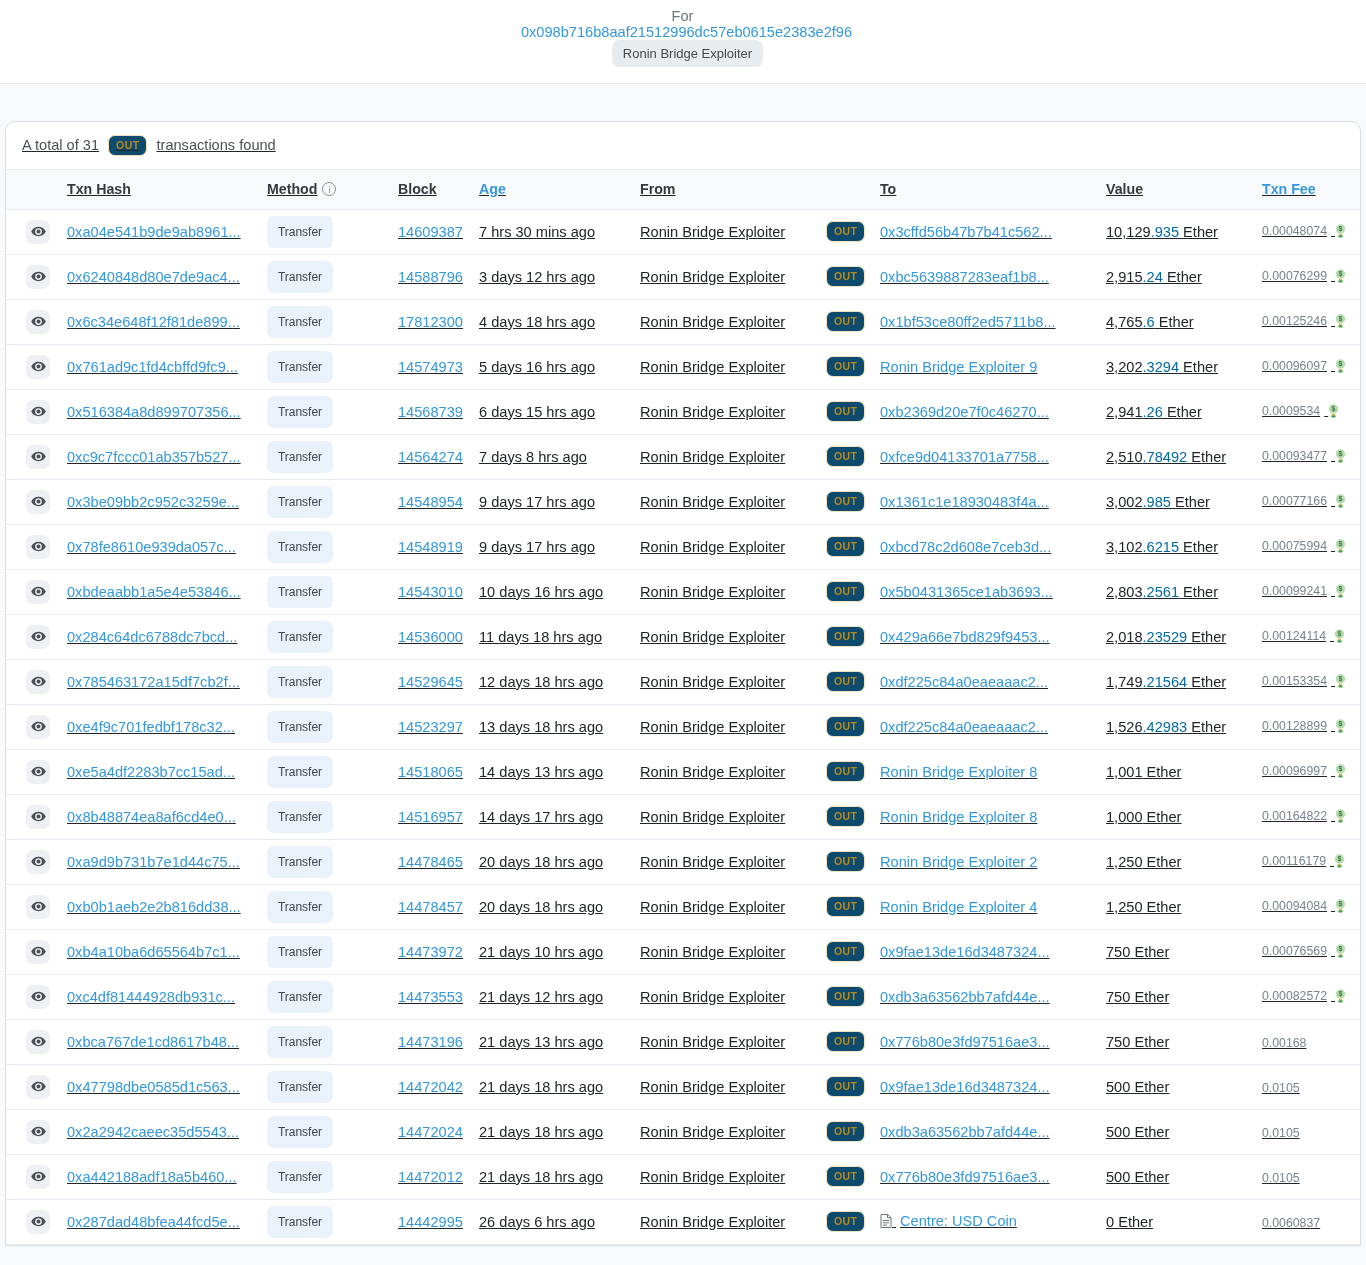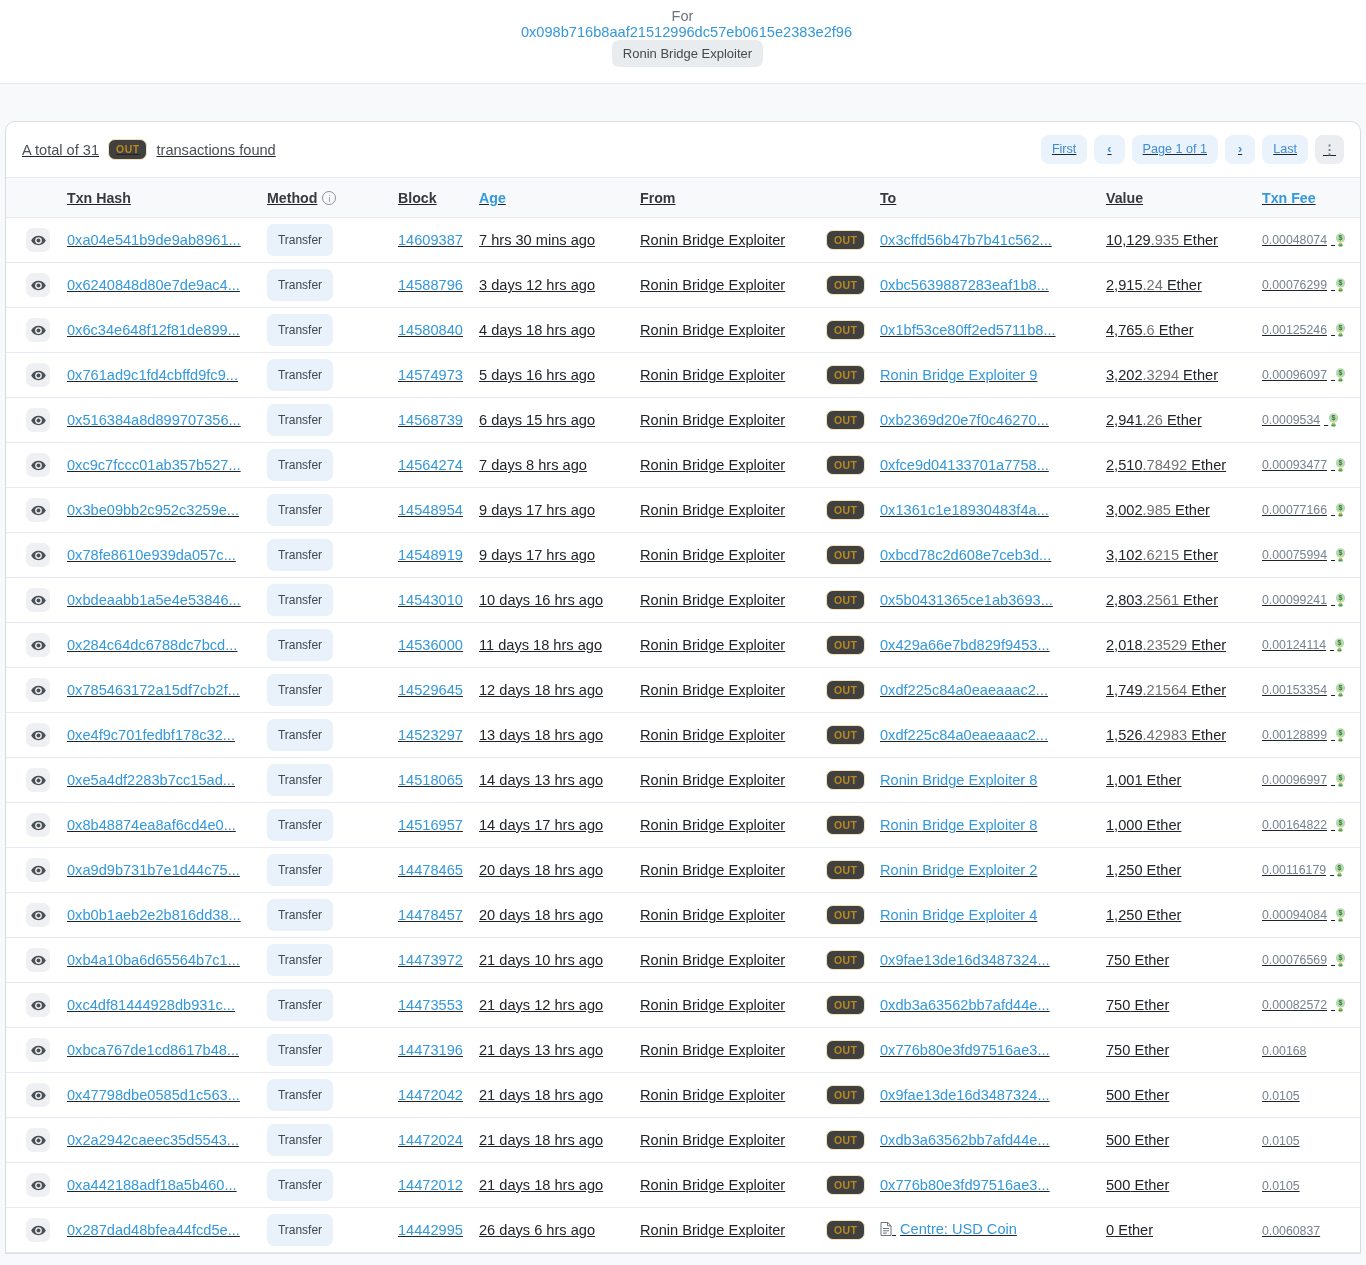--- a/index.html
+++ b/index.html
@@ -35,21 +35,21 @@
     overflow:hidden;
     text-decoration:underline;
   }
   .summary-bar {
     display:flex; justify-content:space-between; align-items:center;
     padding:13px 16px 13px 16px;
   }
   .summary-left { display:flex; align-items:center; gap:9px; font-size:14.6px; color:#4a5056; }
   .out-badge {
     display:inline-block;
-    background:#404040; border:1px solid #f3e2b8; color:#b88a1f;
+    background:#0c4a6e; border:1px solid #f3e2b8; color:#b88a1f;
     font-size:10.5px; font-weight:700; letter-spacing:.4px;
     padding:4px 7px; border-radius:7px; line-height:1;text-align:center;
   }
   .pagination { display:flex; align-items:center; gap:7px; }
   .page-btn, .page-info {
     background:#eaf2fb; color:#3d8cd6; border:none;
     font-size:12.6px; line-height:1;
     padding:8px 11px; border-radius:8px;
     font-family:inherit; cursor:pointer;
   }
@@ -85,21 +85,21 @@
     cursor:pointer;
   }
   .link { color:#3498db; text-decoration:none; cursor:pointer; }
   .method-pill {
     display:inline-block; width:66px; text-align:center;
     background:#e9f1fb; color:#3f4650;
     font-size:12px; padding:9px 0; border-radius:7px; cursor:pointer;
   }
   .age-text, .from-text { color:#212529; }
   .doc-icon { margin-right:4px; vertical-align:-2px; }
-  .v-frac { color:#737373; }
+  .v-frac { color:#0369a1; }
   .fee-text { color:#77838f; font-size:12.3px; }
   .gas-icon { margin-left:4px; vertical-align:-3px; }
   .info-icon {
     display:inline-block; width:14px; height:14px; line-height:13px;
     border:1px solid #8a939b; border-radius:50%;
     color:#8a939b; font-size:9.5px; font-weight:400;
     text-align:center; margin-left:5px; vertical-align:1px;
   }
 </style>
 </head>
@@ -112,28 +112,20 @@
     <span class="address-tag">Ronin Bridge Exploiter</span>
   </div>
 </div>
 
 <div class="card">
   <div class="summary-bar">
     <div class="summary-left">
       <span>A total of 31</span>
       <span class="out-badge">OUT</span>
       <span>transactions found</span>
-    </div>
-    <div class="pagination">
-      <button class="page-btn">First</button>
-      <button class="page-btn arrow">‹</button>
-      <span class="page-info">Page 1 of 1</span>
-      <button class="page-btn arrow">›</button>
-      <button class="page-btn">Last</button>
-      <button class="menu-btn">⋮</button>
     </div>
   </div>
 
   <table>
     <colgroup>
       <col class="c-eye">
         <col class="c-hash">
         <col class="c-method">
         <col class="c-block">
         <col class="c-age">
@@ -228,21 +220,21 @@
     <td class="c-eye">
       <button class="eye-btn">
         <svg width="15" height="11" viewBox="0 0 16 11">
           <path d="M8 .5C4.6.5 1.7 2.4.2 5.5 1.7 8.6 4.6 10.5 8 10.5s6.3-1.9 7.8-5C14.3 2.4 11.4.5 8 .5zm0 8.6a3.6 3.6 0 1 1 0-7.2 3.6 3.6 0 0 1 0 7.2z" fill="#4a5056"></path>
           <circle cx="8" cy="5.5" r="2.1" fill="#4a5056"></circle>
         </svg>
       </button>
     </td>
     <td><a href="#" class="link">0x6c34e648f12f81de899...</a></td>
     <td><span class="method-pill">Transfer</span></td>
-    <td><a href="#" class="link">14580840</a></td>
+    <td><a href="#" class="link">17812300</a></td>
     <td><span class="age-text">4 days 18 hrs ago</span></td>
     <td><span class="from-text">Ronin Bridge Exploiter</span></td>
     <td><span class="out-badge">OUT</span></td>
     <td>
       <a href="#" class="link">0x1bf53ce80ff2ed5711b8...</a>
     </td>
     <td>
       <span class="v-int">4,765</span><span class="v-frac">.6</span><span class="v-unit"> Ether</span>
     </td>
     <td>

